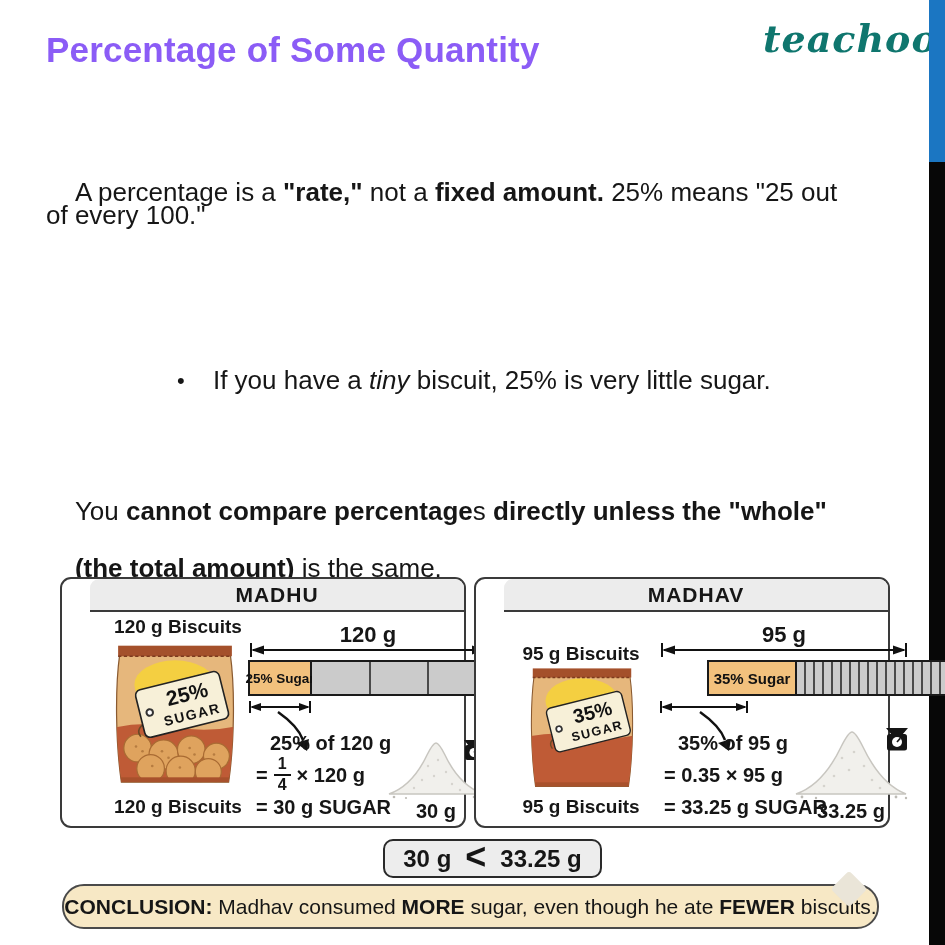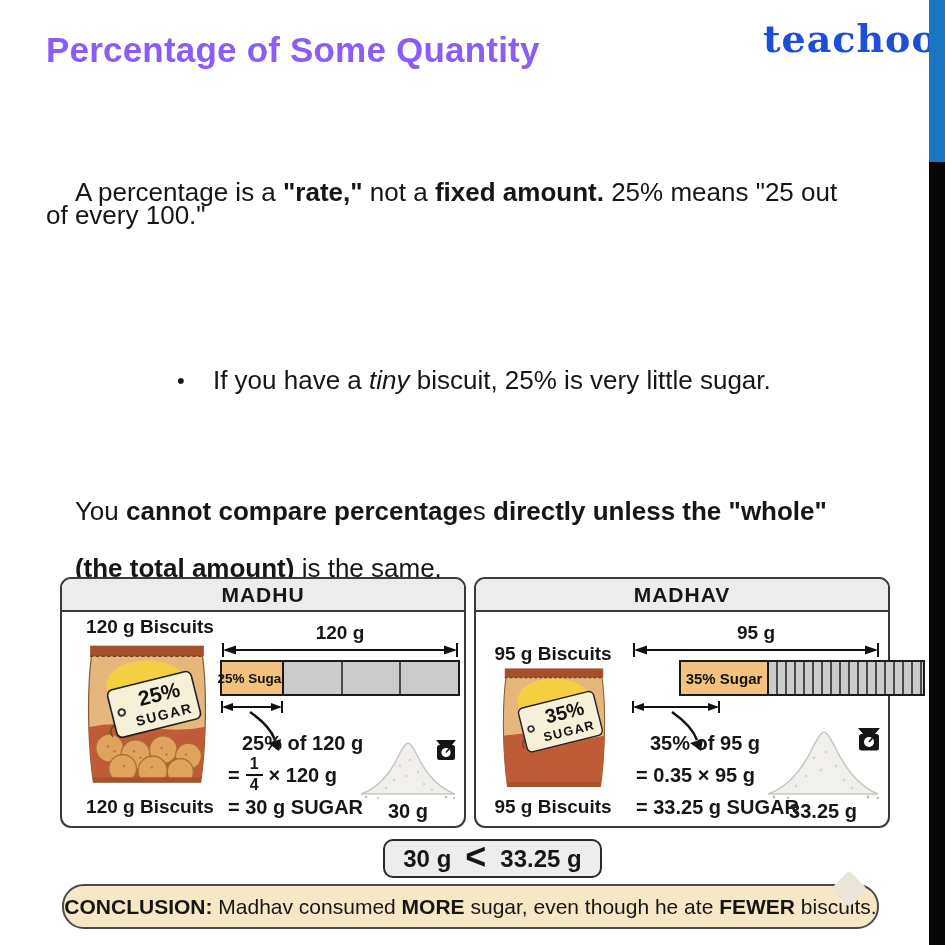--- a/index.html
+++ b/index.html
@@ -5,39 +5,39 @@
   * { margin:0; padding:0; box-sizing:border-box; }
   html,body { width:945px; height:945px; background:#ffffff; font-family:"Liberation Sans", sans-serif; color:#161616; }
   #slide { position:relative; width:945px; height:945px; background:#fff; overflow:hidden; }
 
   
   .edge-bar { position:absolute; right:0; top:0; width:16px; height:945px; }
   .edge-blue { width:16px; height:162px; background:#1b76c2; }
   .edge-black { width:16px; height:783px; background:#070707; }
 
   .page-title { position:absolute; left:46px; top:30px; font-size:35px; font-weight:bold; color:#8b5cf6; letter-spacing:.2px; }
-  .logo { position:absolute; left:763px; top:16px; font-family:"DejaVu Serif", serif; font-weight:bold; font-size:38px; color:#1d4ed8; letter-spacing:1px; }
+  .logo { position:absolute; left:763px; top:16px; font-family:"DejaVu Serif", serif; font-style:italic; font-weight:bold; font-size:38px; color:#0f766e; letter-spacing:1px; }
 
   .tline { position:absolute; left:46px; font-size:26px; line-height:34px; white-space:pre-wrap; }
   .b { font-weight:bold; }
   .i { font-style:italic; }
 
   .bullet-row { position:absolute; left:148px; font-size:26px; line-height:34px; white-space:pre-wrap; }
   .bullet-dot { display:inline-block; width:36px; font-size:22px; vertical-align:1px; }
 
   
-  .panel { position:absolute; top:577px; height:251px; border:2px solid #3a3a3a; border-radius:11px; background:#fff; }
+  .panel { position:absolute; top:577px; height:251px; border:2px solid #3a3a3a; border-radius:11px; background:#fff;padding-left:28px; }
   .panel-madhu { left:60px; width:406px; }
   .panel-madhav { left:474px; width:416px; }
   .panel-header { height:33px; background:#ececec; border-bottom:2px solid #3a3a3a; border-radius:9px 9px 0 0;
                   display:flex; align-items:center; justify-content:center; font-weight:bold; font-size:21px; letter-spacing:1px; }
   .panel-body { position:relative; width:100%; height:212px; }
 
   .bag-label { position:absolute; font-size:19px; font-weight:bold; text-align:center; }
-  .bar-total-label { position:absolute; font-size:19px; font-weight:bold; text-align:center; }
+  .bar-total-label { position:absolute; font-size:22px; font-weight:bold; text-align:center; }
   .measure-arrow { position:absolute; }
   .sugar-bar { position:absolute; height:36px; border:2px solid #1a1a1a; display:flex; background:#cbcbcb; }
   .seg-sugar { background:#f2c17d; display:flex; align-items:center; justify-content:center;
                font-size:13.5px; font-weight:bold; color:#111; border-right:2px solid #1a1a1a; white-space:nowrap; }
   .seg-gray { background:#cbcbcb; flex:1; border-left:2px solid #4a4a4a; }
   .seg-gray.first { border-left:none; }
   .seg-striped { flex:1; background:repeating-linear-gradient(to right, #cbcbcb 0px, #cbcbcb 7px, #4a4a4a 7px, #4a4a4a 9px); }
 
   .calc { position:absolute; font-size:20px; font-weight:bold; line-height:30px; }
   .calc-l1 { padding-left:14px; }

